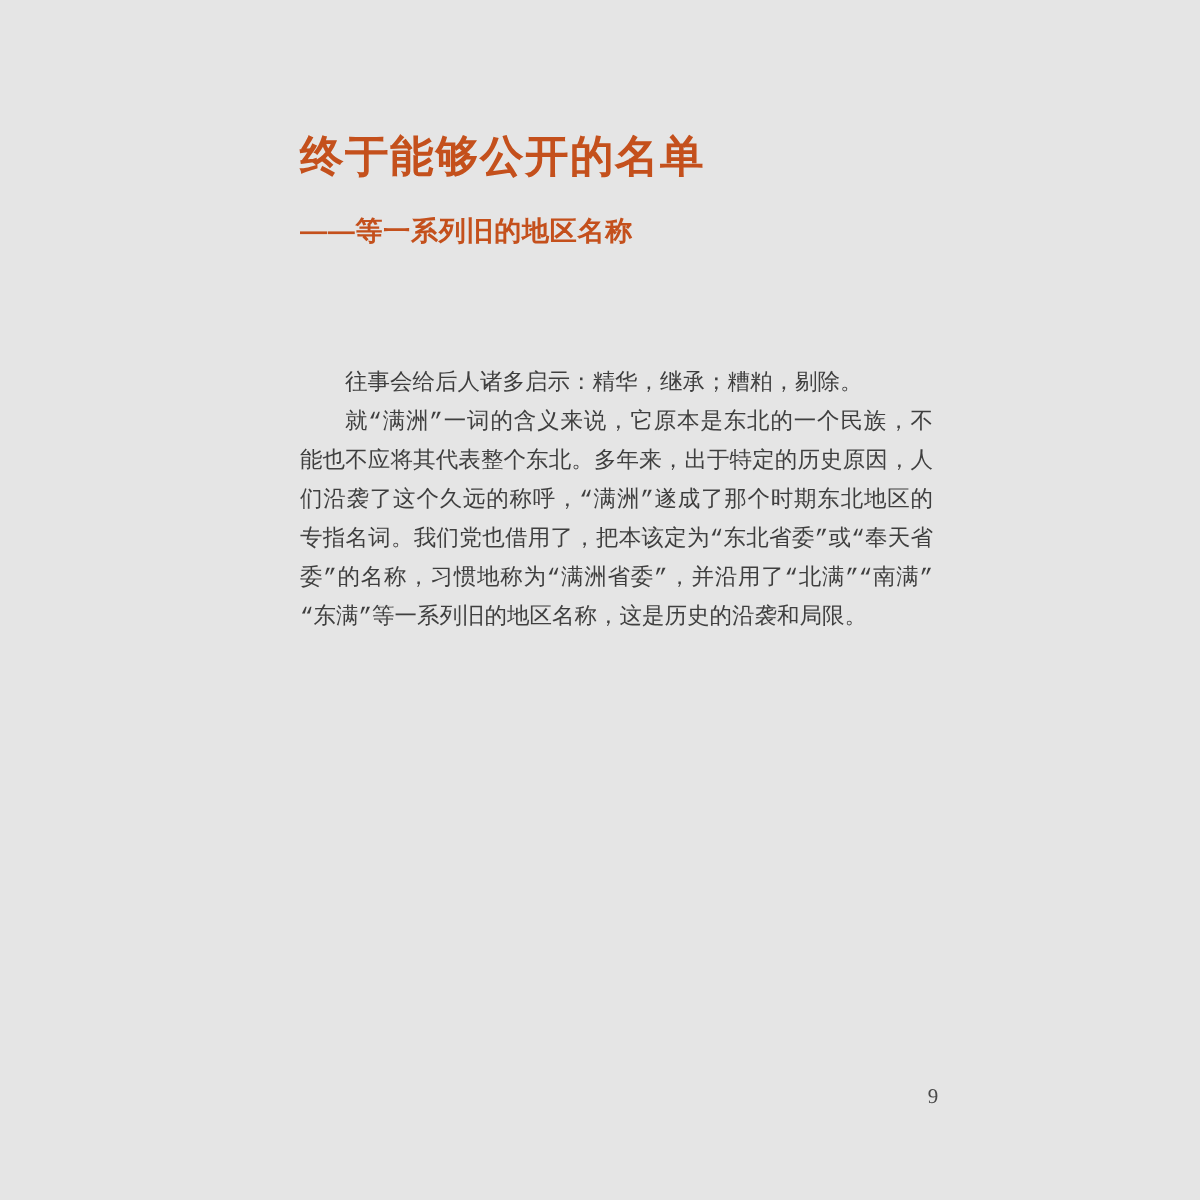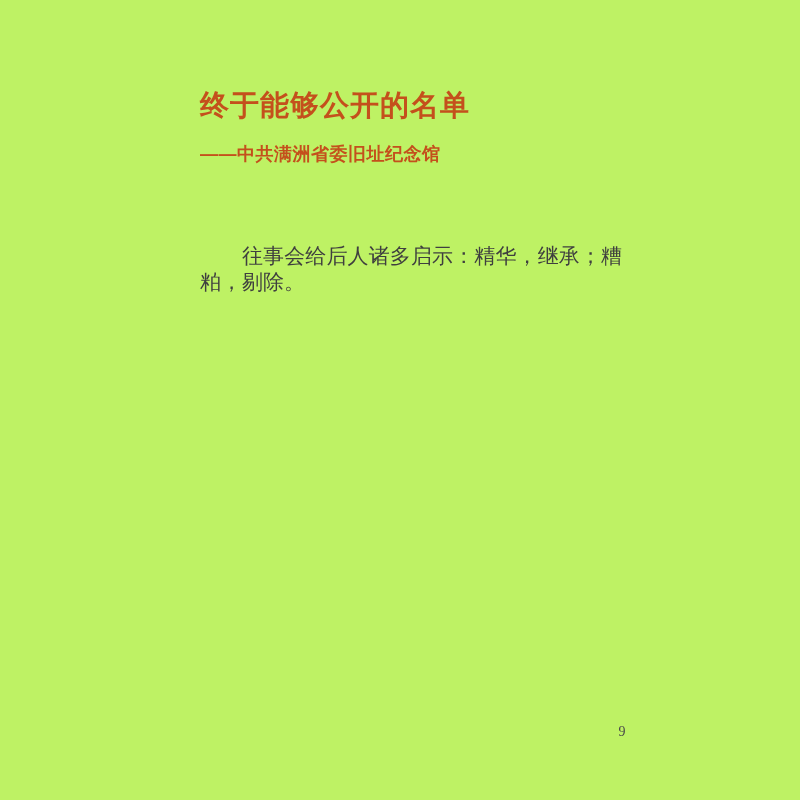--- a/index.html
+++ b/index.html
@@ -35,22 +35,22 @@
     font-size: 18px;
     font-weight: 700;
     letter-spacing: 0.5px;
     line-height: 1.2;
   }
   .body-text {
     position: absolute;
     left: 200px;
     top: 243px;
     width: 422px;
-    font-family: Liberation Sans, sans-serif;
-    font-size: 21px;
+    font-family: Liberation Mono, monospace;
+    font-size: 15px;
     line-height: 26px;
     color: #3f3f3f;
     text-align: justify;
   }
   .body-text p {
     margin: 0;
     text-indent: 2em;
   }
   .pagenum {
     position: absolute;
@@ -59,23 +59,24 @@
     width: 20px;
     text-align: center;
     font-family: "Liberation Serif", serif;
     font-size: 14px;
     color: #4a4a4a;
   }
 </style>
 </head>
 <body>
 
-<div class="page" style="background: #bef264;">
+<div class="page" style="background: #e5e5e5;">
   <h1 class="title" style="color: rgb(196, 80, 28);">终于能够公开的名单</h1>
 
-  <div class="subtitle" style="color: rgb(196, 80, 28);">——中共满洲省委旧址纪念馆</div>
+  <div class="subtitle" style="color: rgb(196, 80, 28);">——等一系列旧的地区名称</div>
 
   <div class="body-text" style="color: rgb(63, 63, 63);">
     <p>往事会给后人诸多启示：精华，继承；糟粕，剔除。</p>
+    <p>就“满洲”一词的含义来说，它原本是东北的一个民族，不能也不应将其代表整个东北。多年来，出于特定的历史原因，人们沿袭了这个久远的称呼，“满洲”遂成了那个时期东北地区的专指名词。我们党也借用了，把本该定为“东北省委”或“奉天省委”的名称，习惯地称为“满洲省委”，并沿用了“北满”“南满”“东满”等一系列旧的地区名称，这是历史的沿袭和局限。</p>
   </div>
 
   <div class="pagenum">9</div>
 </div>
 
 </body></html>

